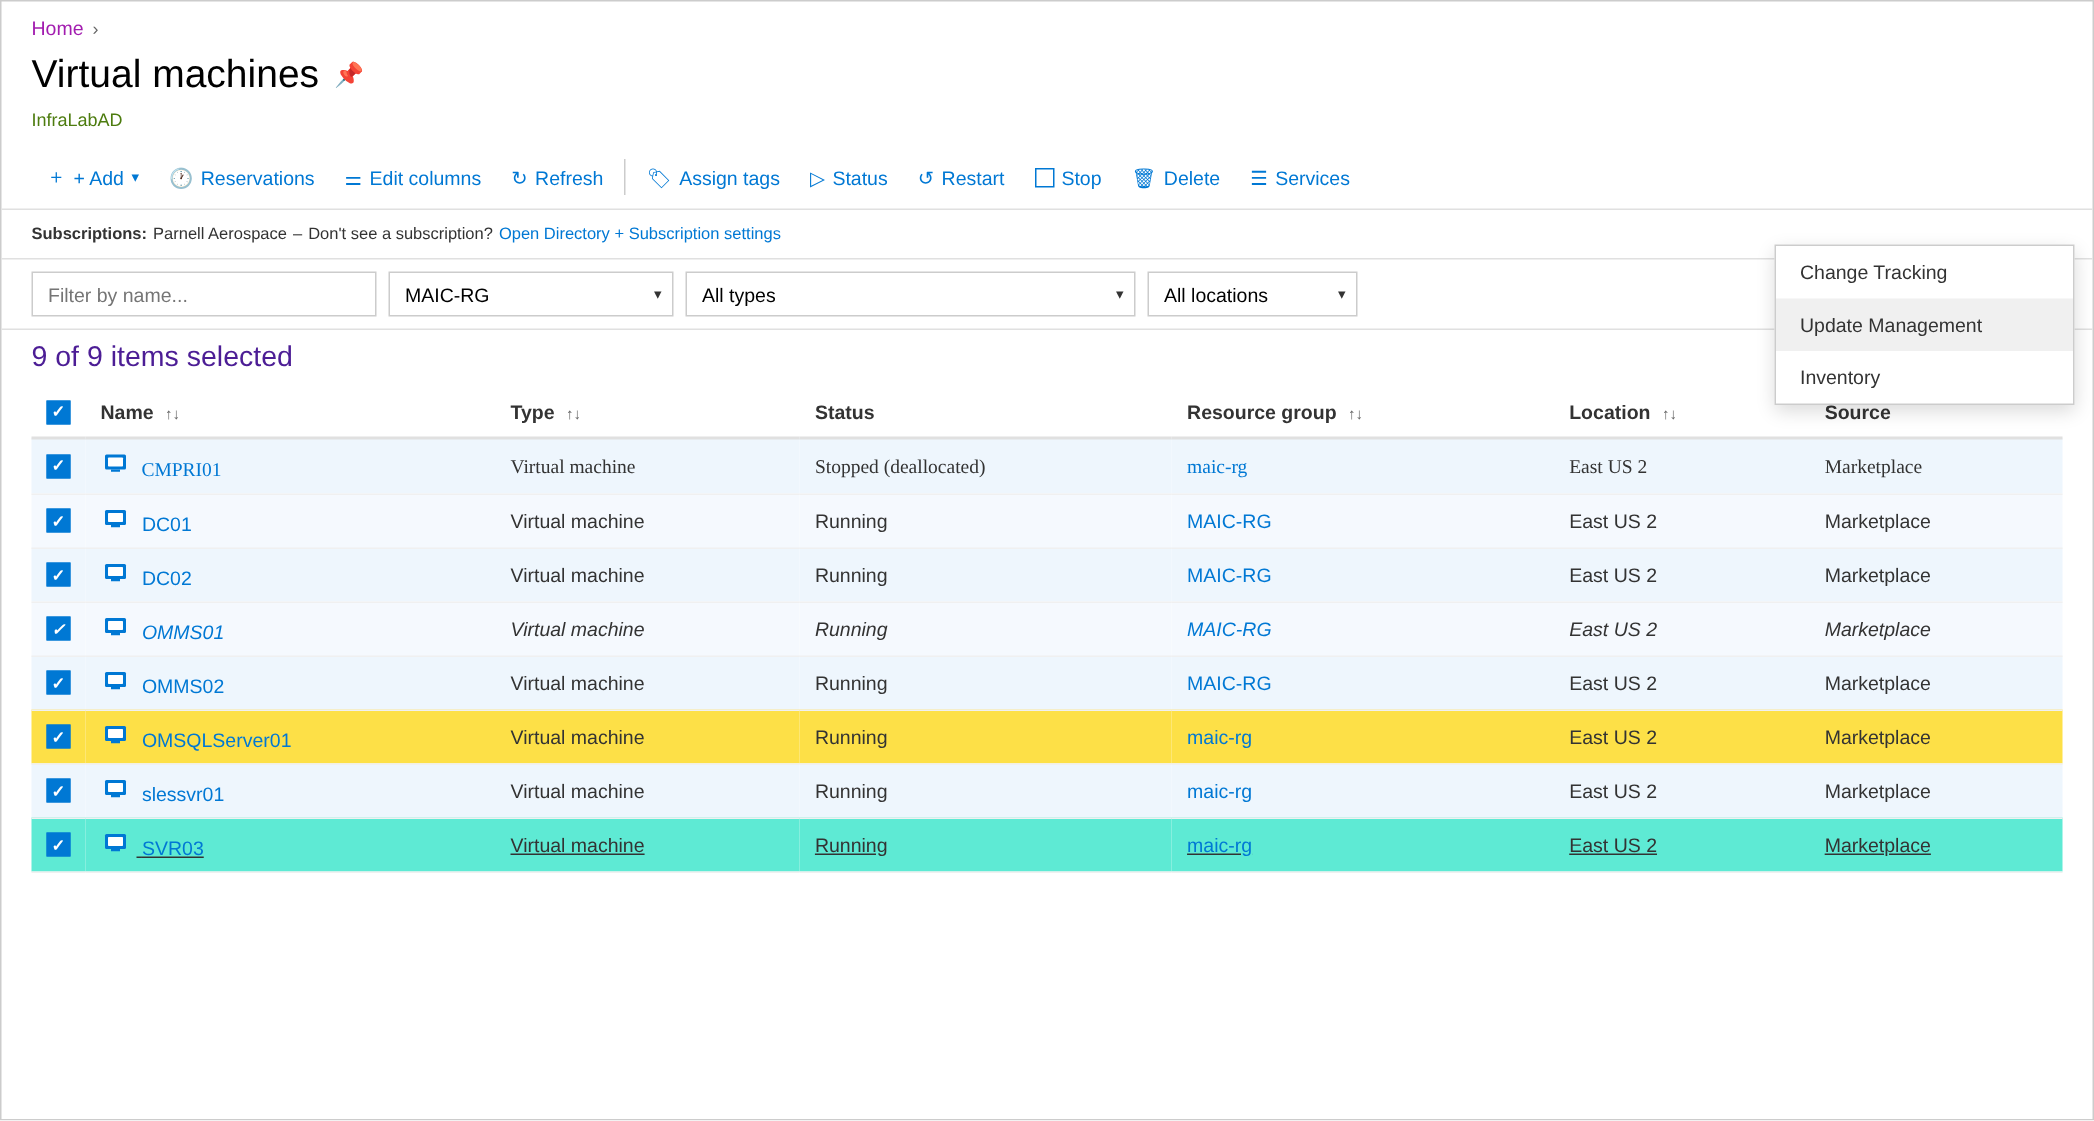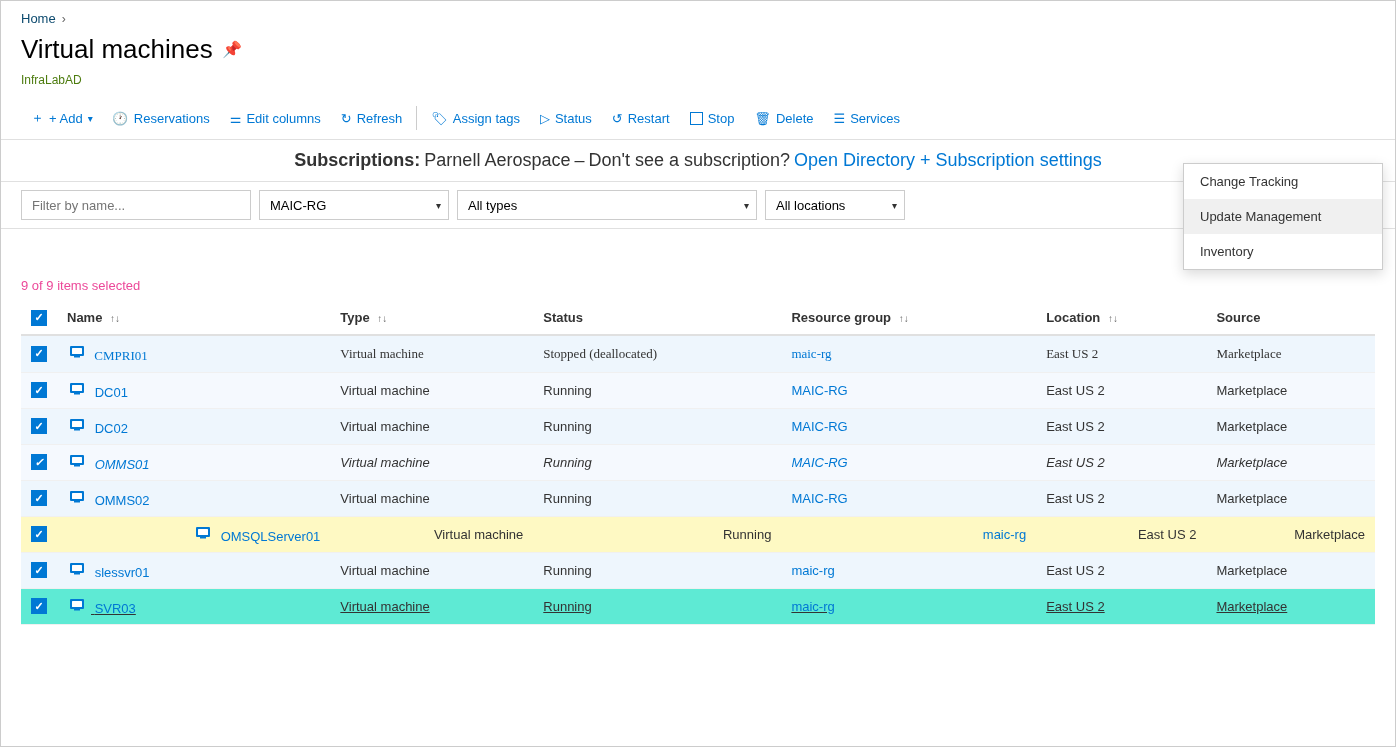--- a/index.html
+++ b/index.html
@@ -1,48 +1,48 @@
 <!DOCTYPE html>
 <html><head>
   <meta charset="utf-8">
   <style>
     * { box-sizing: border-box; margin: 0; padding: 0; }
     body { font-family: 'Segoe UI', Arial, sans-serif; font-size: 13px; background: #fff; color: #333; }
     .page-wrapper { border: 1px solid #ccc; width: 1396px; min-height: 747px; background: #fff; overflow: hidden; position: relative; }
     
     
     .breadcrumb { padding: 10px 20px 4px 20px; display: flex; align-items: center; gap: 6px; }
-    .breadcrumb-home { color: #0c4a6e; text-decoration: none; font-size: 13px; }
+    .breadcrumb-home { color: #a21caf; text-decoration: none; font-size: 13px; }
     .breadcrumb-sep { color: #666; font-size: 12px; }
     
     
     .title-area { padding: 4px 20px 8px 20px; display: flex; align-items: center; gap: 10px; }
     .page-title { font-size: 26px; font-weight: 300; color: #000; }
     .pin-icon { color: #0078d4; font-size: 16px; cursor: pointer; }
     .subtitle { padding: 0 20px 10px 20px; font-size: 12px; color: #4d7c0f; }
     
     
     .toolbar { padding: 6px 20px; display: flex; align-items: center; gap: 0; border-bottom: 1px solid #e0e0e0; flex-wrap: wrap; }
     .toolbar-btn { display: flex; align-items: center; gap: 5px; padding: 6px 10px; color: #0078d4; cursor: pointer; font-size: 13px; border: none; background: none; white-space: nowrap; }
     .toolbar-separator { width: 1px; height: 24px; background: #ccc; margin: 0 4px; }
     
     
-    .subscription-bar { padding: 10px 20px; font-size: 18px; border-bottom: 1px solid #e0e0e0; display: flex; align-items: center; gap: 4px; justify-content: center; }
+    .subscription-bar { padding: 10px 20px; font-size: 11px; border-bottom: 1px solid #e0e0e0; display: flex; align-items: center; gap: 4px; }
     .subscription-bar strong { font-weight: 600; }
     .link-blue { color: #0078d4; cursor: pointer; text-decoration: none; }
     
     
     .filter-row { padding: 8px 20px; display: flex; align-items: center; gap: 8px; border-bottom: 1px solid #e0e0e0; }
     .filter-input { height: 30px; border: 1px solid #ccc; padding: 4px 10px; font-size: 13px; width: 230px; color: #4d7c0f; }
     .filter-select { height: 30px; border: 1px solid #ccc; padding: 4px 28px 4px 10px; font-size: 13px; background: #fff; appearance: none; cursor: pointer; min-width: 150px; position: relative; }
     .select-wrapper { position: relative; display: inline-flex; align-items: center; }
     .select-wrapper .chevron { position: absolute; right: 8px; pointer-events: none; color: #333; font-size: 10px; }
     
     
-    .selected-count { padding: 8px 20px; font-size: 13px; color: #ec4899; margin-top: 41px; }
+    .selected-count { padding: 8px 20px; font-size: 19px; color: #4c1d95; }
     
     
     .table-container { padding: 0 20px; }
     table { width: 100%; border-collapse: collapse; }
     thead th { padding: 8px 10px; text-align: left; font-weight: 600; font-size: 13px; border-bottom: 2px solid #e0e0e0; color: #333; white-space: nowrap; }
     thead th .sort-icons { color: #666; font-size: 10px; margin-left: 4px; }
     tbody tr { border-bottom: 1px solid #f0f0f0; }
     tbody tr.selected { background: #e8f3fc; }
     tbody td { padding: 8px 10px; font-size: 13px; color: #333; vertical-align: middle; }
     .vm-name { color: #0078d4; cursor: pointer; }
@@ -305,21 +305,21 @@
       <a class="vm-name">OMMS02</a>
     </td>
     <td>Virtual machine</td>
     <td>Running</td>
     <td>
       <a class="resource-link">MAIC-RG</a>
     </td>
     <td>East US 2</td>
     <td>Marketplace</td>
   </tr>
-          <tr class="selected" style="background: #fef9c3; text-align: right;">
+          <tr class="selected" style="background: #fde047;">
     <td class="cb-cell">
       <div class="check-box"></div>
     </td>
     <td>
       <span class="vm-icon">
                 <svg viewBox="0 0 16 16" fill="none" xmlns="http://www.w3.org/2000/svg">
     <rect x="1" y="2" width="14" height="10" rx="1" fill="#0078d4"></rect>
     <rect x="3" y="4" width="10" height="6" fill="#fff" rx="0.5"></rect>
     <rect x="5" y="12" width="6" height="1.5" fill="#0078d4"></rect>
   </svg>

